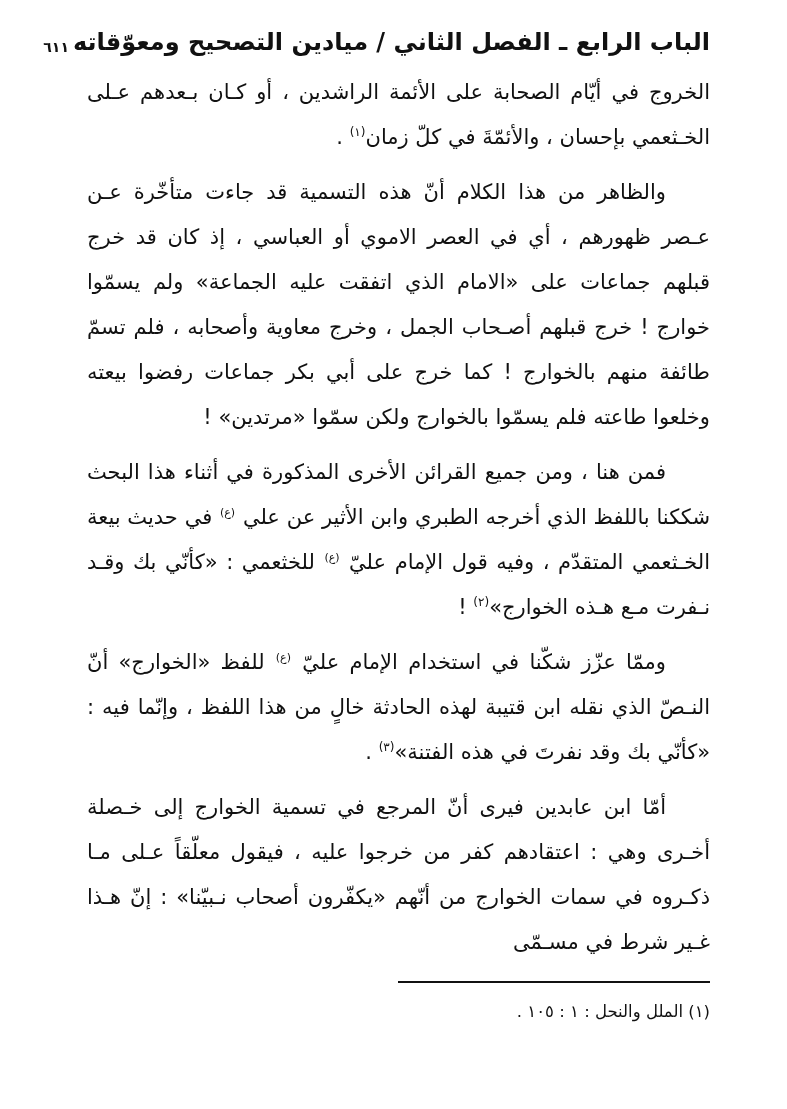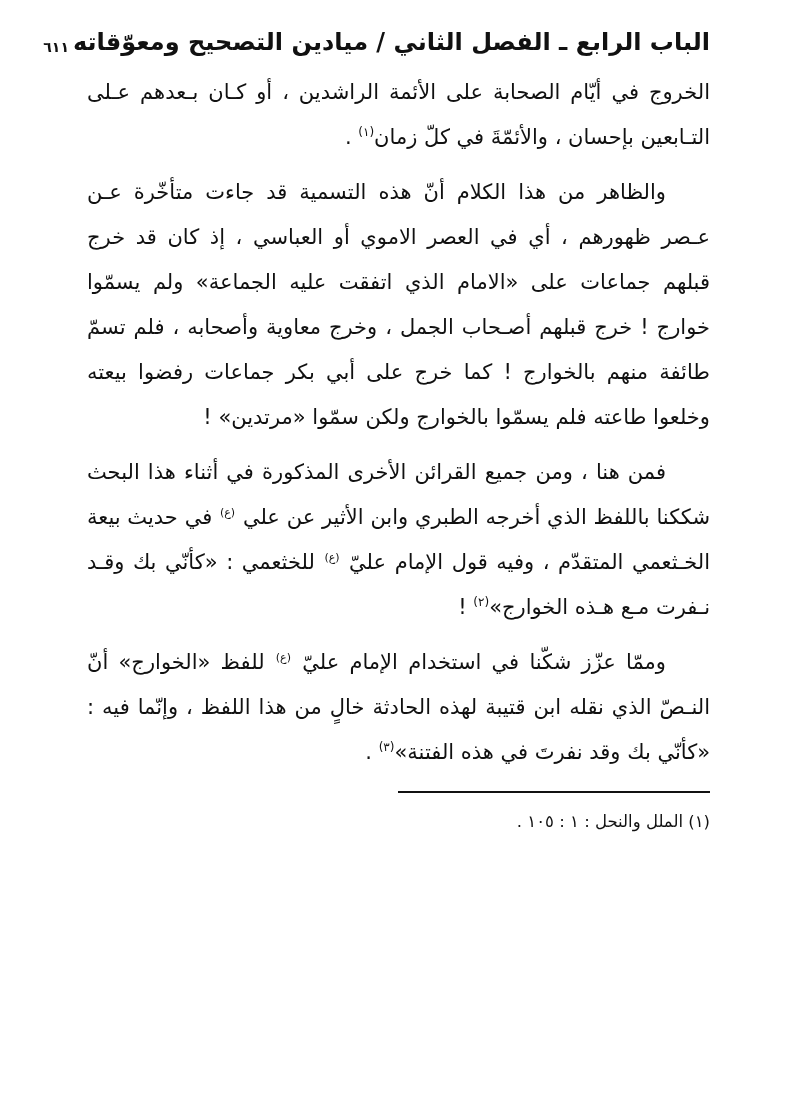--- a/index.html
+++ b/index.html
@@ -77,24 +77,25 @@
 
 <div class="page">
 
   <div class="running-head">
     <span class="title">الباب الرابع ـ الفصل الثاني / ميادين التصحيح ومعوّقاته</span>
     <span class="leader">........................</span>
     <span class="pagenum">٦١١</span>
   </div>
 
   <div class="body-text" id="paragraphs">
-      <p class="para"><span>الخروج في أيّام الصحابة على الأئمة الراشدين ، أو كـان بـعدهم عـلى التـابعين بإحسان ، والأئمّةَ في كلّ زمان</span><span class="fn-ref">(١)</span><span> .</span></p>
+      <p class="para"><span>الخروج في أيّام الصحابة على الأئمة الراشدين ، أو كـان بـعدهم عـلى الخـثعمي بإحسان ، والأئمّةَ في كلّ زمان</span><span class="fn-ref">(١)</span><span> .</span></p>
       <p class="para indent"><span>والظاهر من هذا الكلام أنّ هذه التسمية قد جاءت متأخّرة عـن عـصر ظهورهم ، أي في العصر الاموي أو العباسي ، إذ كان قد خرج قبلهم جماعات على «الامام الذي اتفقت عليه الجماعة» ولم يسمّوا خوارج ! خرج قبلهم أصـحاب الجمل ، وخرج معاوية وأصحابه ، فلم تسمّ طائفة منهم بالخوارج ! كما خرج على أبي بكر جماعات رفضوا بيعته وخلعوا طاعته فلم يسمّوا بالخوارج ولكن سمّوا «مرتدين» !</span></p>
       <p class="para indent"><span>فمن هنا ، ومن جميع القرائن الأخرى المذكورة في أثناء هذا البحث شككنا باللفظ الذي أخرجه الطبري وابن الأثير عن علي </span><span class="honorific">(ع)</span><span> في حديث بيعة الخـثعمي المتقدّم ، وفيه قول الإمام عليّ </span><span class="honorific">(ع)</span><span> للخثعمي : «كأنّي بك وقـد نـفرت مـع هـذه الخوارج»</span><span class="fn-ref">(٢)</span><span> !</span></p>
       <p class="para indent"><span>وممّا عزّز شكّنا في استخدام الإمام عليّ </span><span class="honorific">(ع)</span><span> للفظ «الخوارج» أنّ النـصّ الذي نقله ابن قتيبة لهذه الحادثة خالٍ من هذا اللفظ ، وإنّما فيه : «كأنّي بك وقد نفرتَ في هذه الفتنة»</span><span class="fn-ref">(٣)</span><span> .</span></p>
+      <p class="para indent"><span>أمّا ابن عابدين فيرى أنّ المرجع في تسمية الخوارج إلى خـصلة أخـرى وهي : اعتقادهم كفر من خرجوا عليه ، فيقول معلّقاً عـلى مـا ذكـروه في سمات الخوارج من أنّهم «يكفّرون أصحاب نـبيّنا» : إنّ هـذا غـير شرط في مسـمّى</span></p>
     </div>
 
   <hr class="footnote-rule">
 
   <div class="footnotes" id="footnotes">
       <p class="footnote-line">(١) الملل والنحل : ١ : ١٠٥ .</p>
     </div>
 
 </div>
 

